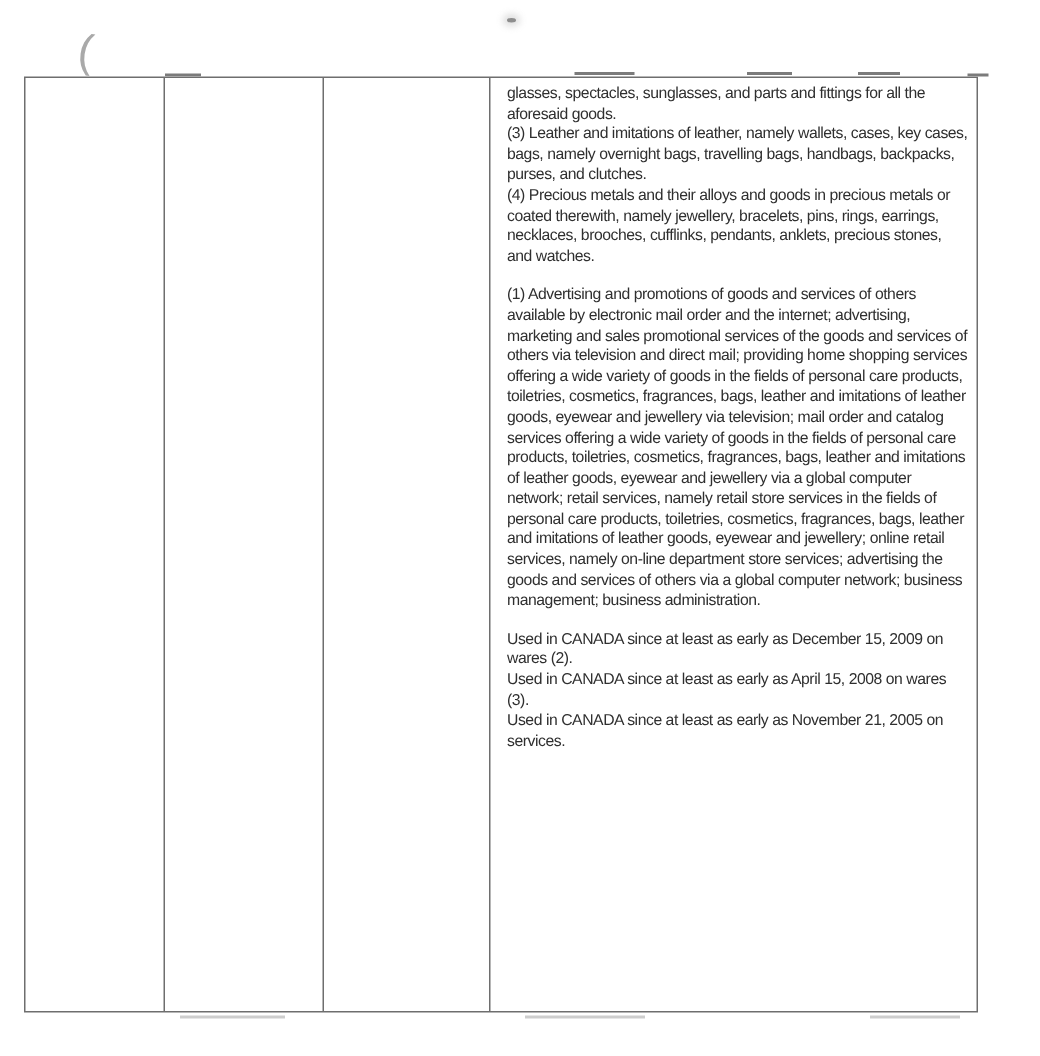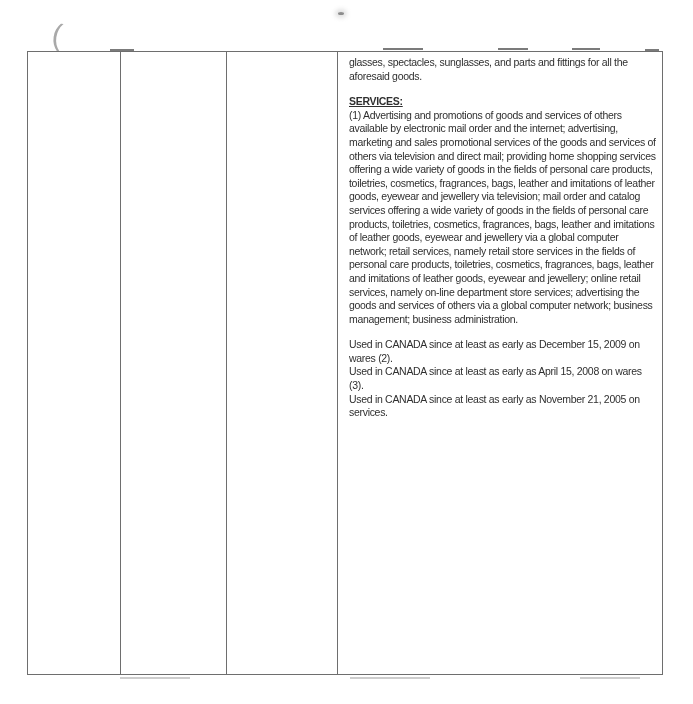--- a/index.html
+++ b/index.html
@@ -7,21 +7,21 @@
   .page {
     position: relative;
     width: 693px;
     height: 704px;
     background: #ffffff;
     font-family: "Liberation Sans", sans-serif;
     overflow: hidden;
   }
   .doc-table {
     position: absolute;
-    left: 27px;
+    left: 16px;
     top: 51px;
     width: 636px;
     height: 624px;
     border: 1px solid #6e6e6e;
     display: flex;
     background: #ffffff;
   }
   .col {
     border-right: 1px solid #6e6e6e;
     height: 100%;
@@ -111,24 +111,25 @@
   <span class="edge-dash light b2"></span>
   <span class="edge-dash light b3"></span>
 
   <div class="doc-table">
     <div class="col col-1"></div>
     <div class="col col-2"></div>
     <div class="col col-3"></div>
 
     <div class="col col-goods">
       <p>glasses, spectacles, sunglasses, and parts and fittings for all the aforesaid goods.</p>
+      <p>(3) Leather and imitations of leather, namely wallets, cases, key cases, bags, namely overnight bags, travelling bags, handbags, backpacks, purses, and clutches.</p>
+      <p>(4) Precious metals and their alloys and goods in precious metals or coated therewith, namely jewellery, bracelets, pins, rings, earrings, necklaces, brooches, cufflinks, pendants, anklets, precious stones, and watches.</p>
 
       <div class="gap"></div>
 
-      <p class="heading">SERVICES:</p>
       <p>(1) Advertising and promotions of goods and services of others available by electronic mail order and the internet; advertising, marketing and sales promotional services of the goods and services of others via television and direct mail; providing home shopping services offering a wide variety of goods in the fields of personal care products, toiletries, cosmetics, fragrances, bags, leather and imitations of leather goods, eyewear and jewellery via television; mail order and catalog services offering a wide variety of goods in the fields of personal care products, toiletries, cosmetics, fragrances, bags, leather and imitations of leather goods, eyewear and jewellery via a global computer network; retail services, namely retail store services in the fields of personal care products, toiletries, cosmetics, fragrances, bags, leather and imitations of leather goods, eyewear and jewellery; online retail services, namely on-line department store services; advertising the goods and services of others via a global computer network; business management; business administration.</p>
 
       <div class="gap"></div>
 
       <p class="claim">Used in CANADA since at least as early as December 15, 2009 on wares (2).</p>
       <p class="claim">Used in CANADA since at least as early as April 15, 2008 on wares (3).</p>
       <p class="claim">Used in CANADA since at least as early as November 21, 2005 on services.</p>
     </div>
   </div>
 

